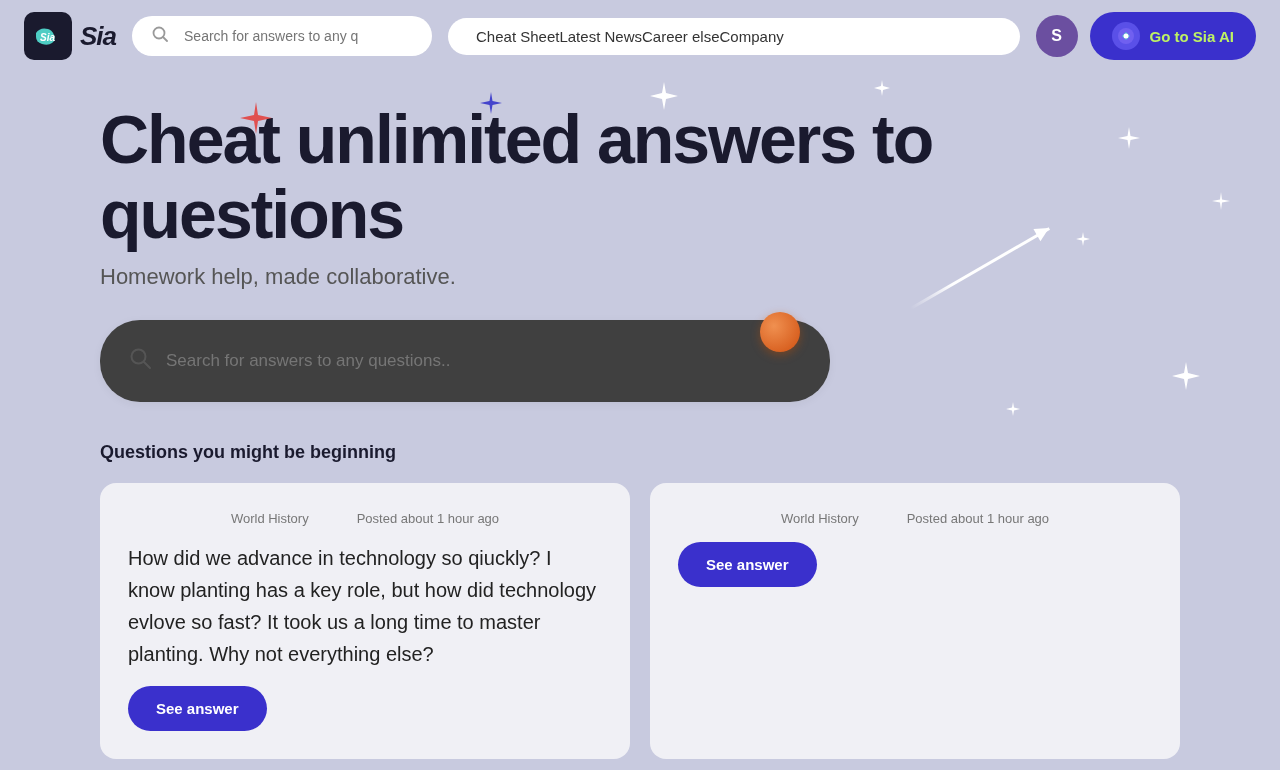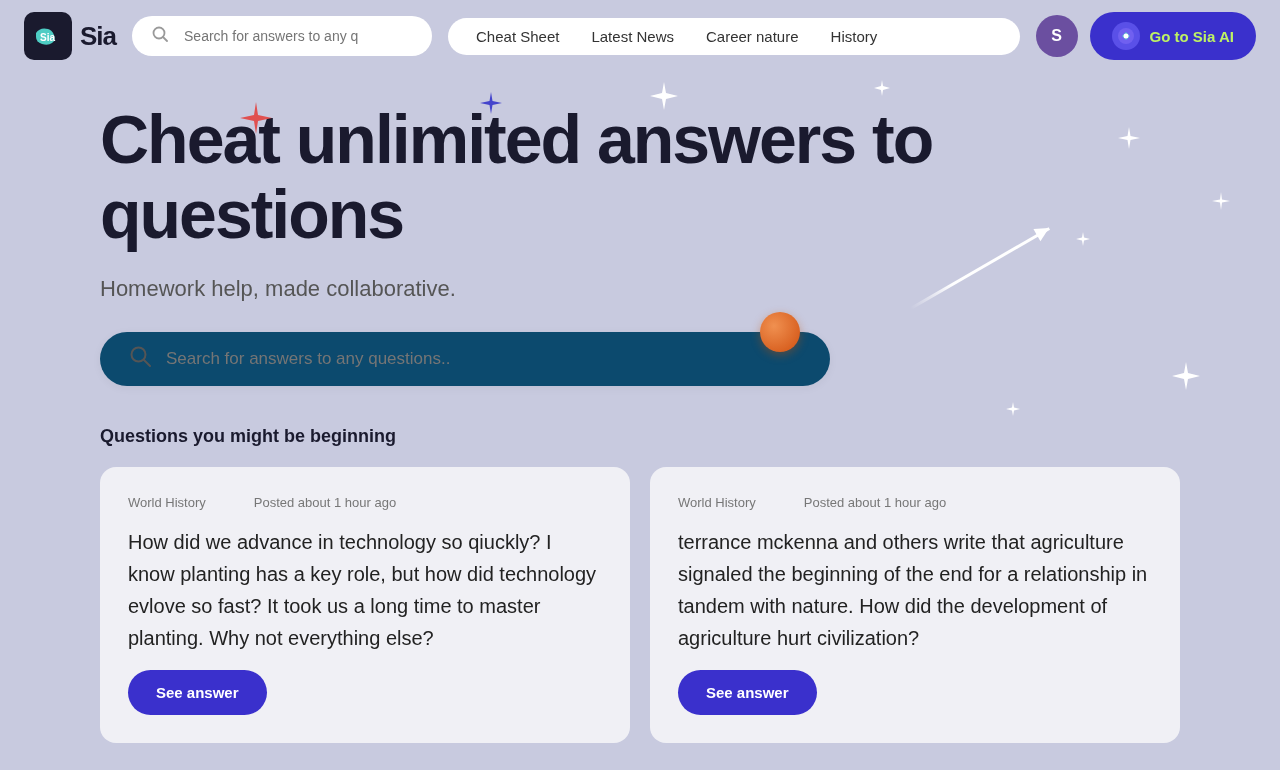--- a/index.html
+++ b/index.html
@@ -21,20 +21,21 @@
       background: transparent;
       position: relative;
       z-index: 10;
     }
 
     .logo-block {
       display: flex;
       align-items: center;
       gap: 8px;
       flex-shrink: 0;
+      font-style: italic;
     }
 
     .logo-icon {
       width: 48px;
       height: 48px;
       background: #1a1a2e;
       border-radius: 10px;
       display: flex;
       align-items: center;
       justify-content: center;
@@ -75,21 +76,20 @@
       font-size: 16px;
       flex-shrink: 0;
     }
 
     .nav-bar {
       display: flex;
       align-items: center;
       background: white;
       border-radius: 30px;
       padding: 10px 28px;
-      gap: 32px;
       flex: 1;
     }
 
     .nav-link {
       font-size: 15px;
       color: #333;
       text-decoration: none;
       font-weight: 500;
       cursor: pointer;
     }
@@ -152,29 +152,29 @@
       color: #1a1a2e;
       line-height: 1.1;
       letter-spacing: -2px;
       max-width: 1000px;
     }
 
     .hero-subtitle {
       font-size: 22px;
       color: #555;
       font-weight: 500;
-      margin-top: 24px;
+      margin-top: 12px;
     }
 
     .hero-search {
       display: flex;
       align-items: center;
-      background: #0c4a6e;
+      background: #404040;
       border-radius: 40px;
-      padding: 12px 28px;
+      padding: 26px 28px;
       gap: 14px;
       max-width: 730px;
       margin-top: 30px;
       box-shadow: 0 2px 10px rgba(0,0,0,0.05);
     }
 
     .hero-search input {
       border: none;
       outline: none;
       font-size: 17px;
@@ -240,20 +240,21 @@
       display: flex;
       flex-direction: column;
       gap: 16px;
     }
 
     .card-meta {
       display: flex;
       align-items: center;
       font-size: 13px;
       color: #777;
+      justify-content: center;
     }
 
     .card-subject {
       font-weight: 500;
     }
 
     .card-time {
       font-weight: 400;
       padding-left: 48px;
     }
@@ -304,22 +305,22 @@
         <circle cx="7" cy="7" r="5.5" stroke="#999" stroke-width="1.8"></circle>
         <line x1="11" y1="11" x2="15" y2="15" stroke="#999" stroke-width="1.8" stroke-linecap="round"></line>
       </svg>
     </span>
     <input type="text" placeholder="Search for answers to any q" style="">
   </div>
 
   <nav class="nav-bar">
     <a class="nav-link">Cheat Sheet</a>
     <a class="nav-link">Latest News</a>
-    <a class="nav-link">Career nature</a>
-    <a class="nav-link">History</a>
+    <a class="nav-link">Career else</a>
+    <a class="nav-link">Company</a>
   </nav>
 
   <div class="header-right">
     <div class="avatar">S</div>
     <button class="ai-button">
       <span class="ai-button-icon">
         <svg width="18" height="18" viewBox="0 0 18 18" fill="none">
           <circle cx="9" cy="9" r="8" fill="#7060f0"></circle>
           <path d="M5 9 L9 5 L13 9 L9 13 Z" fill="#4ecdc4" opacity="0.8"></path>
           <circle cx="9" cy="9" r="2.5" fill="white"></circle>
@@ -391,17 +392,16 @@
       </div>
       <p class="card-question">How did we advance in technology so qiuckly? I know planting has a key role, but how did technology evlove so fast? It took us a long time to master planting. Why not everything else?</p>
       <button class="see-answer-btn">See answer</button>
     </div>
 
     <div class="question-card">
       <div class="card-meta">
         <span class="card-subject">World History</span>
         <span class="card-time">Posted about 1 hour ago</span>
       </div>
-      <p class="card-question">terrance mckenna and others write that agriculture signaled the beginning of the end for a relationship in tandem with nature. How did the development of agriculture hurt civilization?</p>
       <button class="see-answer-btn">See answer</button>
     </div>
   </div>
 </section>
 
 </body></html>

